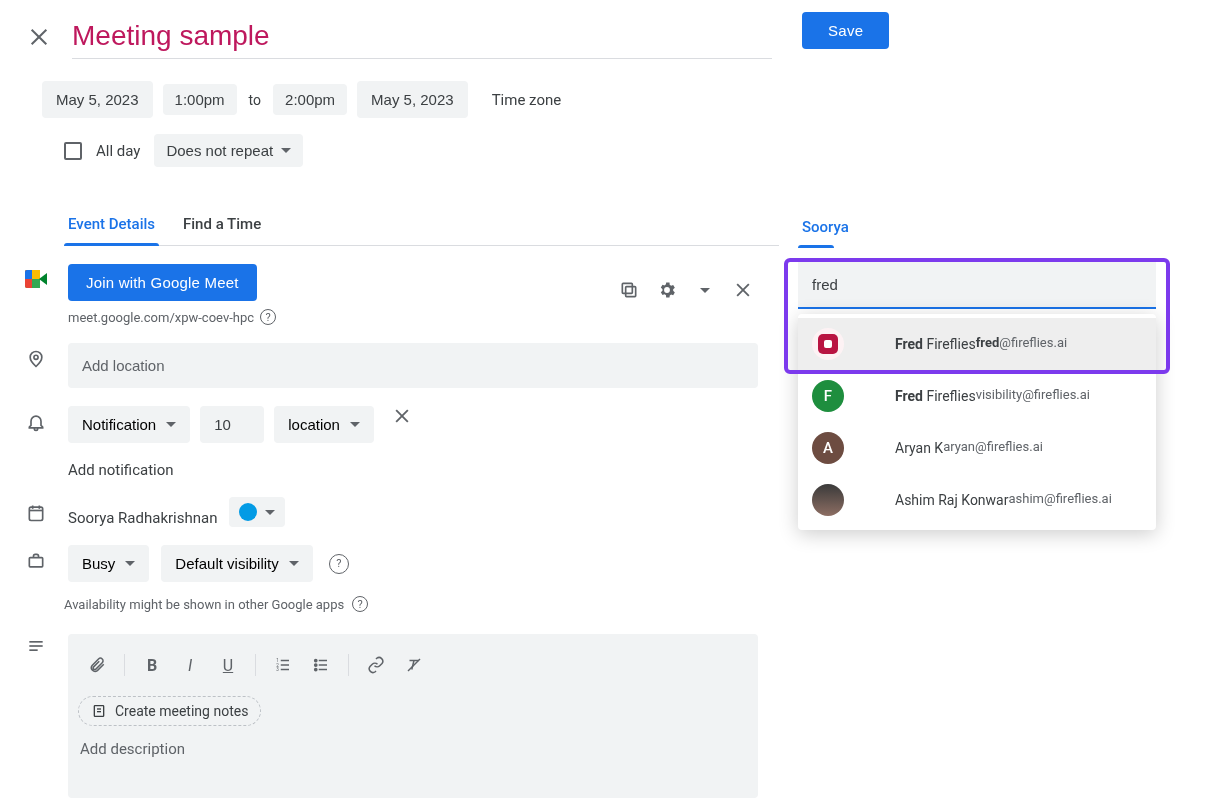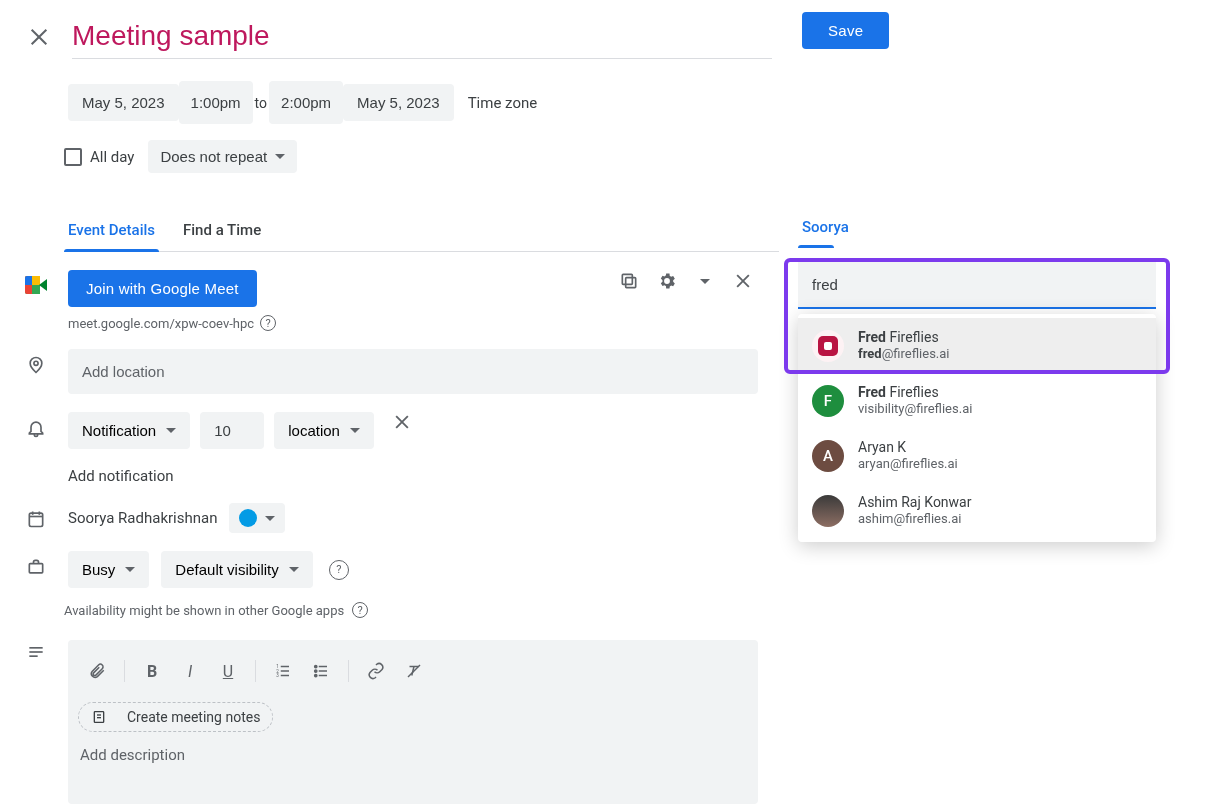--- a/index.html
+++ b/index.html
@@ -39,37 +39,37 @@
   font-weight: 500;
   padding: 10px 26px;
   cursor: pointer;
   position: absolute;
   left: 802px;
   top: 12px;
   letter-spacing: 0.3px;
 }
 
 
-.date-row { display: flex; align-items: center; margin-top: 22px; margin-left: 48px; }
+.date-row { display: flex; align-items: center; gap: 10px; margin-top: 22px; margin-left: 22px; }
 .chip {
   background: #f1f3f4;
   border-radius: 4px;
   padding: 10px 14px;
   font-size: 15px;
   color: #3c4043;
   cursor: pointer;
   border: none;
 }
-.chip-sm { padding: 13px 12px; }
+.chip-sm { padding: 7px 12px; }
 .to-text { font-size: 14px; color: #3c4043; padding: 0 2px; }
 .timezone-link { font-size: 15px; color: #3c4043; margin-left: 14px; cursor: pointer; }
 
 
 .options-row { display: flex; align-items: center; gap: 14px; margin-top: 16px; margin-left: 44px; }
-.checkbox-wrap { display: flex; align-items: flex-start; gap: 8px; cursor: pointer; }
+.checkbox-wrap { display: flex; align-items: flex-start; gap: 14px; cursor: pointer; }
 .checkbox {
   width: 18px; height: 18px; border: 2px solid #5f6368; border-radius: 2px;
 }
 .allday-label { font-size: 15px; color: #3c4043; }
 .repeat-chip { display: flex; align-items: center; gap: 8px; background: #f1f3f4; border-radius: 4px; padding: 8px 12px; font-size: 15px; color: #3c4043; cursor: pointer; border: none;}
 .caret { width: 0; height: 0; border-left: 5px solid transparent; border-right: 5px solid transparent; border-top: 5px solid #5f6368; }
 
 
 .tabs-row { display: flex; align-items: flex-end; gap: 20px; margin-top: 38px; margin-left: 44px; border-bottom: 1px solid #dadce0; width: 715px;}
 .tab { font-size: 15px; font-weight: 500; color: #3c4043; padding: 10px 4px 12px 4px; cursor: pointer; position: relative;}
@@ -80,54 +80,54 @@
 .detail-row { display: flex; align-items: flex-start; gap: 20px; margin-top: 18px; margin-left: 4px; }
 .icon-col { width: 24px; display: flex; justify-content: center; padding-top: 6px; color: #5f6368; }
 .icon-col svg { width: 20px; height: 20px; }
 .content-col { flex: 1; }
 
 .meet-btn {
   background: #1a73e8; color: #fff; border: none; border-radius: 4px;
   font-size: 15px; font-weight: 500; padding: 10px 18px; cursor: pointer;
   letter-spacing: 0.2px;
 }
-.meet-row-content { display: flex; align-items: flex-start; justify-content: space-between; width: 690px;}
+.meet-row-content { display: flex; align-items: flex-end; justify-content: space-between; width: 690px;}
 .meet-icons { display: flex; align-items: center; gap: 16px; color: #5f6368; padding-right: 4px;}
 .meet-icons .icon-btn, .meet-icons .chevron, .meet-icons .close { cursor: pointer; width: 22px; height: 22px; display: flex; align-items: center; justify-content: center;}
 .meet-link { font-size: 13px; color: #5f6368; margin-top: 8px; display: flex; align-items: center; gap: 6px;}
 .help-circle { width: 16px; height: 16px; border: 1.5px solid #5f6368; border-radius: 50%; display: inline-flex; align-items: center; justify-content: center; font-size: 11px; color: #5f6368;}
 
 .location-input {
   width: 690px; background: #f1f3f4; border: none; border-radius: 4px;
   padding: 14px 14px; font-size: 15px; color: #3c4043; outline: none;
 }
 .location-input::placeholder { color: #5f6368; }
 
 .notif-row { display: flex; align-items: flex-start; gap: 10px; }
 .notif-chip { background: #f1f3f4; border: none; border-radius: 4px; padding: 10px 14px; font-size: 15px; display: flex; align-items: center; gap: 10px; cursor: pointer;}
 .notif-num { width: 64px; }
 .close-x { color: #5f6368; width: 20px; height: 20px; cursor: pointer; margin-left: 8px;}
 .add-notif { font-size: 15px; color: #3c4043; margin-top: 18px; cursor: pointer; }
 
-.organizer-row { display: flex; align-items: center; gap: 12px; }
+.organizer-row { display: flex; align-items: flex-end; gap: 12px; }
 .organizer-name { font-size: 15px; color: #3c4043; }
 .color-chip { background: #f1f3f4; border-radius: 4px; padding: 6px 10px; display: flex; align-items: center; gap: 8px; cursor: pointer;}
 .color-dot { width: 18px; height: 18px; border-radius: 50%; background: #039be5; }
 
 .visibility-row { display: flex; align-items: center; gap: 12px; }
 
 .avail-note { font-size: 13px; color: #5f6368; display: flex; align-items: center; gap: 8px; margin-top: 14px; margin-left: 44px;}
 
 
 .editor-box { width: 690px; background: #f1f3f4; border-radius: 4px; margin-top: 4px; padding: 10px;}
 .toolbar { display: flex; align-items: center; gap: 4px; border-bottom: none; padding: 4px 2px 10px 2px;}
 .tool-btn { width: 34px; height: 34px; display: flex; align-items: center; justify-content: center; color: #5f6368; cursor: pointer; border-radius: 4px;}
 .tool-sep { width: 1px; height: 22px; background: #dadce0; margin: 0 6px;}
 .create-notes-chip {
-  display: inline-flex; align-items: center; gap: 20px;
+  display: inline-flex; align-items: center; gap: 8px;
   border: 1px dashed #bdc1c6; border-radius: 18px;
   padding: 6px 12px; font-size: 14px; color: #3c4043; cursor: pointer; margin: 4px 0 10px 0;
 }
 .desc-placeholder { font-size: 15px; color: #5f6368; padding: 4px 2px 30px 2px; }
 
 
 .meet-logo { width: 22px; height: 18px; position: relative;}
 .ml-a { position: absolute; left: 0; top: 0; width: 15px; height: 18px; background: #34a853; border-radius: 2px 0 0 2px;}
 .ml-b { position: absolute; left: 0; top: 0; width: 15px; height: 9px; background: #fbbc04; border-radius: 2px 0 0 0;}
 .ml-c { position: absolute; left: 0; top: 0; width: 7px; height: 18px; background: #ea4335; border-radius: 2px 0 0 2px;}
@@ -171,21 +171,21 @@
   width: 32px; height: 32px; border-radius: 50%;
   display: flex; align-items: center; justify-content: center;
   color: #fff; font-size: 15px; font-weight: 500; flex-shrink: 0;
 }
 .av-fireflies { background: #fdf2f4; }
 .ff-square { width: 20px; height: 20px; background: #b91442; border-radius: 5px; display: flex; align-items: center; justify-content: center;}
 .ff-inner { width: 8px; height: 8px; background: #fff; border-radius: 2px;}
 .av-green { background: #1e8e3e; }
 .av-brown { background: #6d4c41; }
 .av-photo { background: linear-gradient(180deg, #3a3a3a 0%, #8d6e63 100%); }
-.sug-text { display: flex; flex-direction: column; line-height: 1.3;}
+.sug-text { display: flex; line-height: 1.3; margin-left: 37px;}
 .sug-name { font-size: 14px; color: #3c4043;}
 .sug-name .bold { font-weight: 700; }
 .sug-email { font-size: 13px; color: #5f6368;}
 .sug-email .bold { font-weight: 700; color: #3c4043;}
 
 .chevron-down { display: inline-block; width: 0; height: 0; border-left: 5px solid transparent; border-right: 5px solid transparent; border-top: 5px solid #5f6368;}
 </style>
 </head>
 <body>
 

